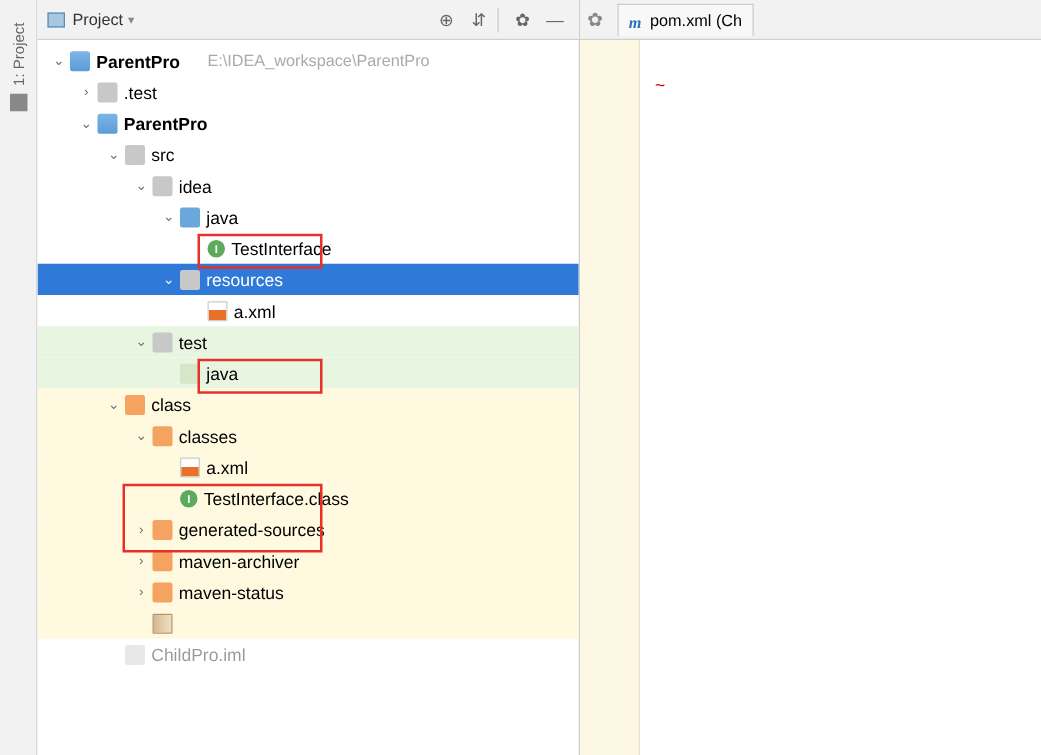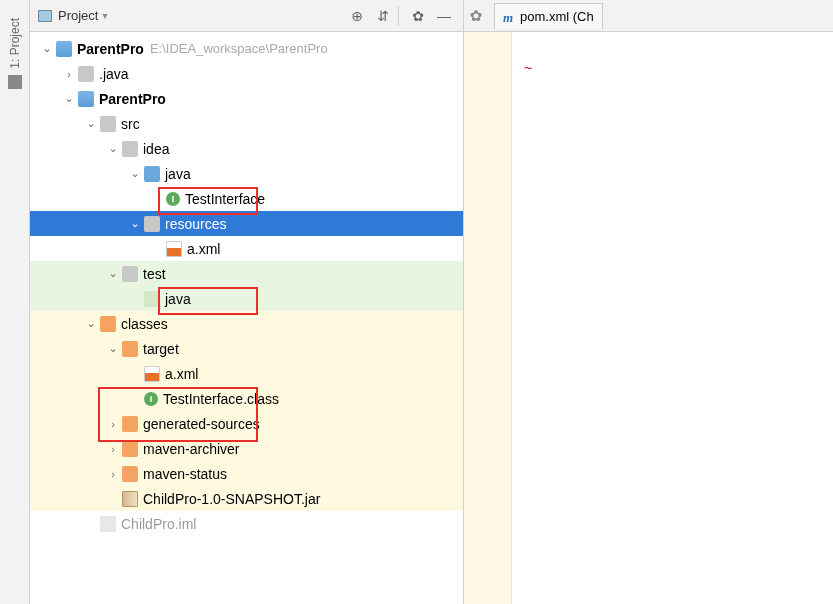--- a/index.html
+++ b/index.html
@@ -25,21 +25,21 @@
 .icon { width: 16px; height: 16px; margin-right: 5px; display: inline-flex; align-items: center; justify-content: center; font-size: 10px; flex-shrink: 0; }
 .folder-blue { background: linear-gradient(#7db4e8,#5a9dd8); border-radius: 2px; }
 .folder-gray { background: #c8c8c8; border-radius: 2px; }
 .folder-src { background: #6aa8dc; border-radius: 2px; position: relative; }
 .folder-orange { background: #f4a460; border-radius: 2px; }
 .folder-green { background: #d4e8c8; border-radius: 2px; }
 .file-xml { background: linear-gradient(#fff 45%, #e87028 45%); border: 1px solid #ccc; border-radius: 1px; }
 .file-jar { background: linear-gradient(90deg,#d4b896,#f0e0c0); border: 1px solid #b89660; border-radius: 1px; }
 .interface-icon { width: 14px; height: 14px; border-radius: 50%; background: #5caa5c; color: #fff; font-size: 9px; font-weight: bold; line-height: 14px; text-align: center; }
 .label-bold { font-weight: bold; }
-.label-path { color: #aaa; margin-left: 6px; font-size: 13px; }
+.label-path { color: #aaa; margin-left: 22px; font-size: 13px; }
 .redbox { position: absolute; border: 2px solid #e83028; pointer-events: none; }
 .annotation { position: absolute; color: #e83028; font-size: 16px; line-height: 26px; font-family: "Microsoft YaHei", sans-serif; }
 .editor-panel { flex: 1; background: #fff; display: flex; flex-direction: column; }
 .editor-tabs { height: 32px; border-bottom: 1px solid #d0d0d0; display: flex; align-items: center; background: #f2f2f2; gap: 4px; padding-left: 6px; }
 .gear-between { width: 24px; display: flex; align-items: center; justify-content: center; color: #888; font-size: 15px; background: #f2f2f2; height: 32px; border-bottom: 1px solid #d0d0d0; }
 .editor-tab { height: 26px; padding: 0 8px; display: flex; align-items: center; font-size: 13px; background: #f8f8f8; border: 1px solid #ccc; border-bottom: none; }
 .editor-tab-icon { width: 12px; height: 12px; margin-right: 5px; color: #2c6fbb; font-style: italic; font-weight: bold; font-family: serif; }
 .editor-body { flex: 1; position: relative; background: #fff; }
 .gutter { width: 48px; background: #fdf8e4; border-right: 1px solid #e8e0c0; height: 100%; }
 .squiggle { position: absolute; left: 60px; top: 28px; color: #c00; font-size: 14px; }
@@ -71,21 +71,21 @@
     <div class="tree-row" style="padding-left:10px">
       <span class="arrow">⌄</span>
       <span class="icon folder-blue"></span>
       <span class="label-bold">ParentPro</span>
       <span class="label-path">E:\IDEA_workspace\ParentPro</span>
     </div>
 
     <div class="tree-row" style="padding-left:32px">
       <span class="arrow">›</span>
       <span class="icon folder-gray"></span>
-      <span>.java</span>
+      <span>.test</span>
     </div>
 
     <div class="tree-row" style="padding-left:32px">
       <span class="arrow">⌄</span>
       <span class="icon folder-blue"></span>
       <span class="label-bold">ParentPro</span>
     </div>
 
     <div class="tree-row" style="padding-left:54px">
       <span class="arrow">⌄</span>
@@ -132,27 +132,27 @@
 
     <div class="tree-row bg-green" style="padding-left:98px">
       <span class="arrow blank">·</span>
       <span class="icon folder-green"></span>
       <span>java</span>
     </div>
 
     <div class="tree-row bg-yellow" style="padding-left:54px">
       <span class="arrow">⌄</span>
       <span class="icon folder-orange"></span>
+      <span>class</span>
+    </div>
+
+    <div class="tree-row bg-yellow" style="padding-left:76px">
+      <span class="arrow">⌄</span>
+      <span class="icon folder-orange"></span>
       <span>classes</span>
-    </div>
-
-    <div class="tree-row bg-yellow" style="padding-left:76px">
-      <span class="arrow">⌄</span>
-      <span class="icon folder-orange"></span>
-      <span>target</span>
     </div>
 
     <div class="tree-row bg-yellow" style="padding-left:98px">
       <span class="arrow blank">·</span>
       <span class="icon file-xml"></span>
       <span>a.xml</span>
     </div>
 
     <div class="tree-row bg-yellow" style="padding-left:98px">
       <span class="arrow blank">·</span>
@@ -174,21 +174,20 @@
 
     <div class="tree-row bg-yellow" style="padding-left:76px">
       <span class="arrow">›</span>
       <span class="icon folder-orange"></span>
       <span>maven-status</span>
     </div>
 
     <div class="tree-row bg-yellow" style="padding-left:76px">
       <span class="arrow blank">·</span>
       <span class="icon file-jar"></span>
-      <span>ChildPro-1.0-SNAPSHOT.jar</span>
     </div>
 
     <div class="tree-row" style="padding-left:54px;opacity:.4">
       <span class="arrow blank">·</span>
       <span class="icon folder-gray"></span>
       <span>ChildPro.iml</span>
     </div>
 
   </div>
 

